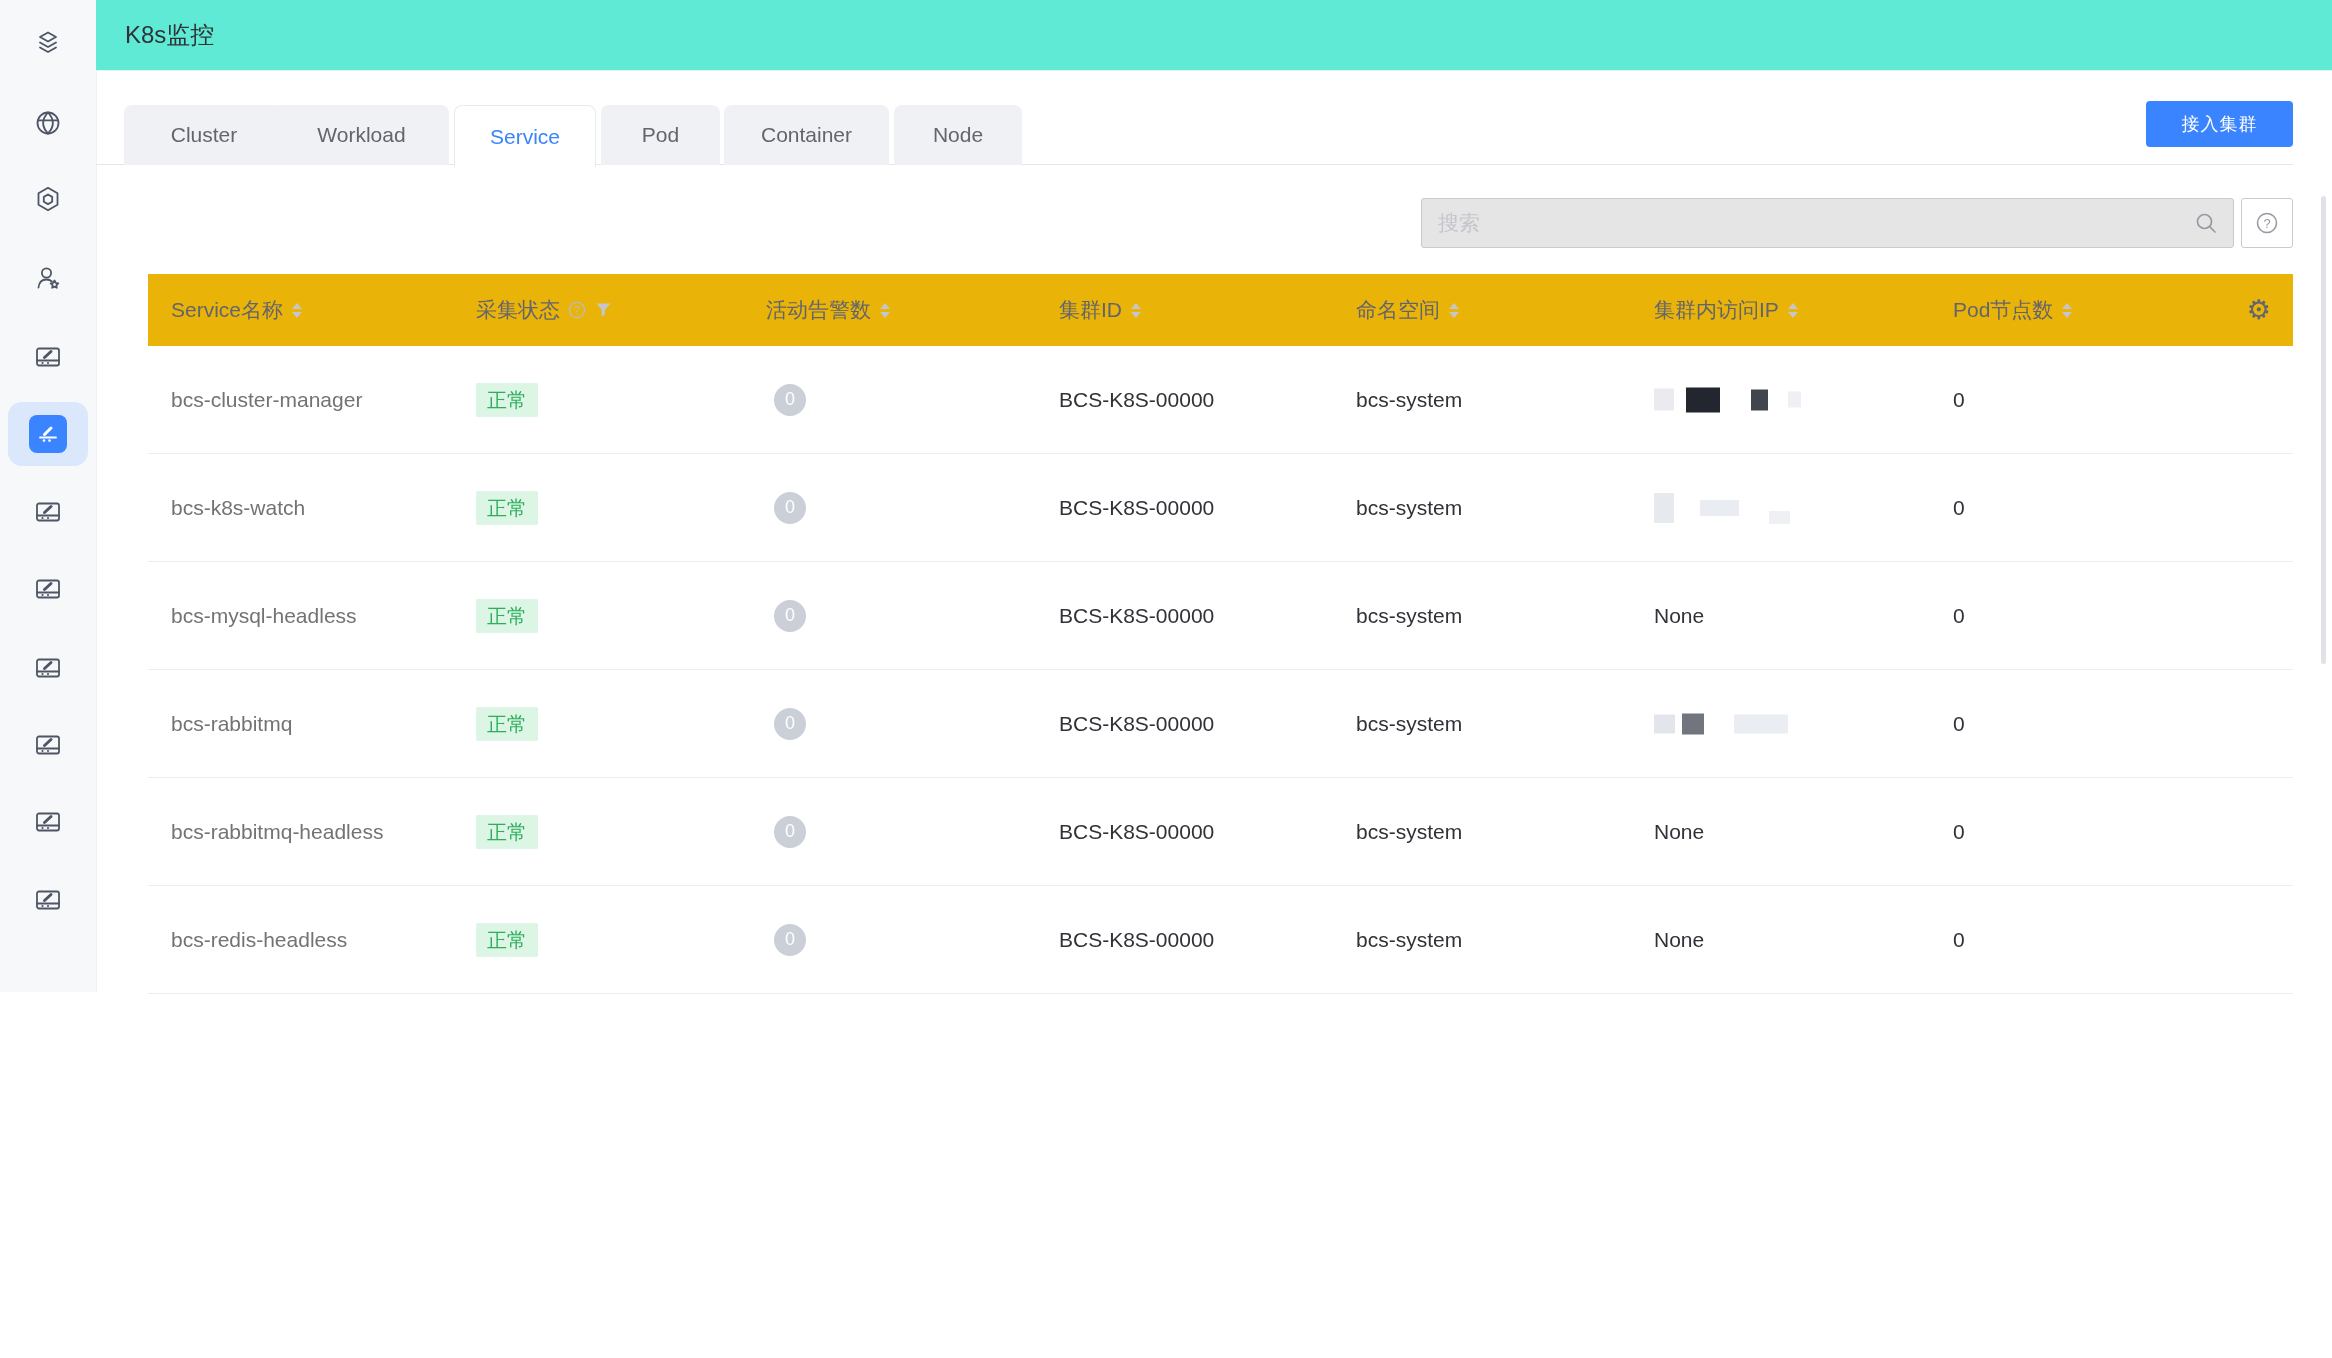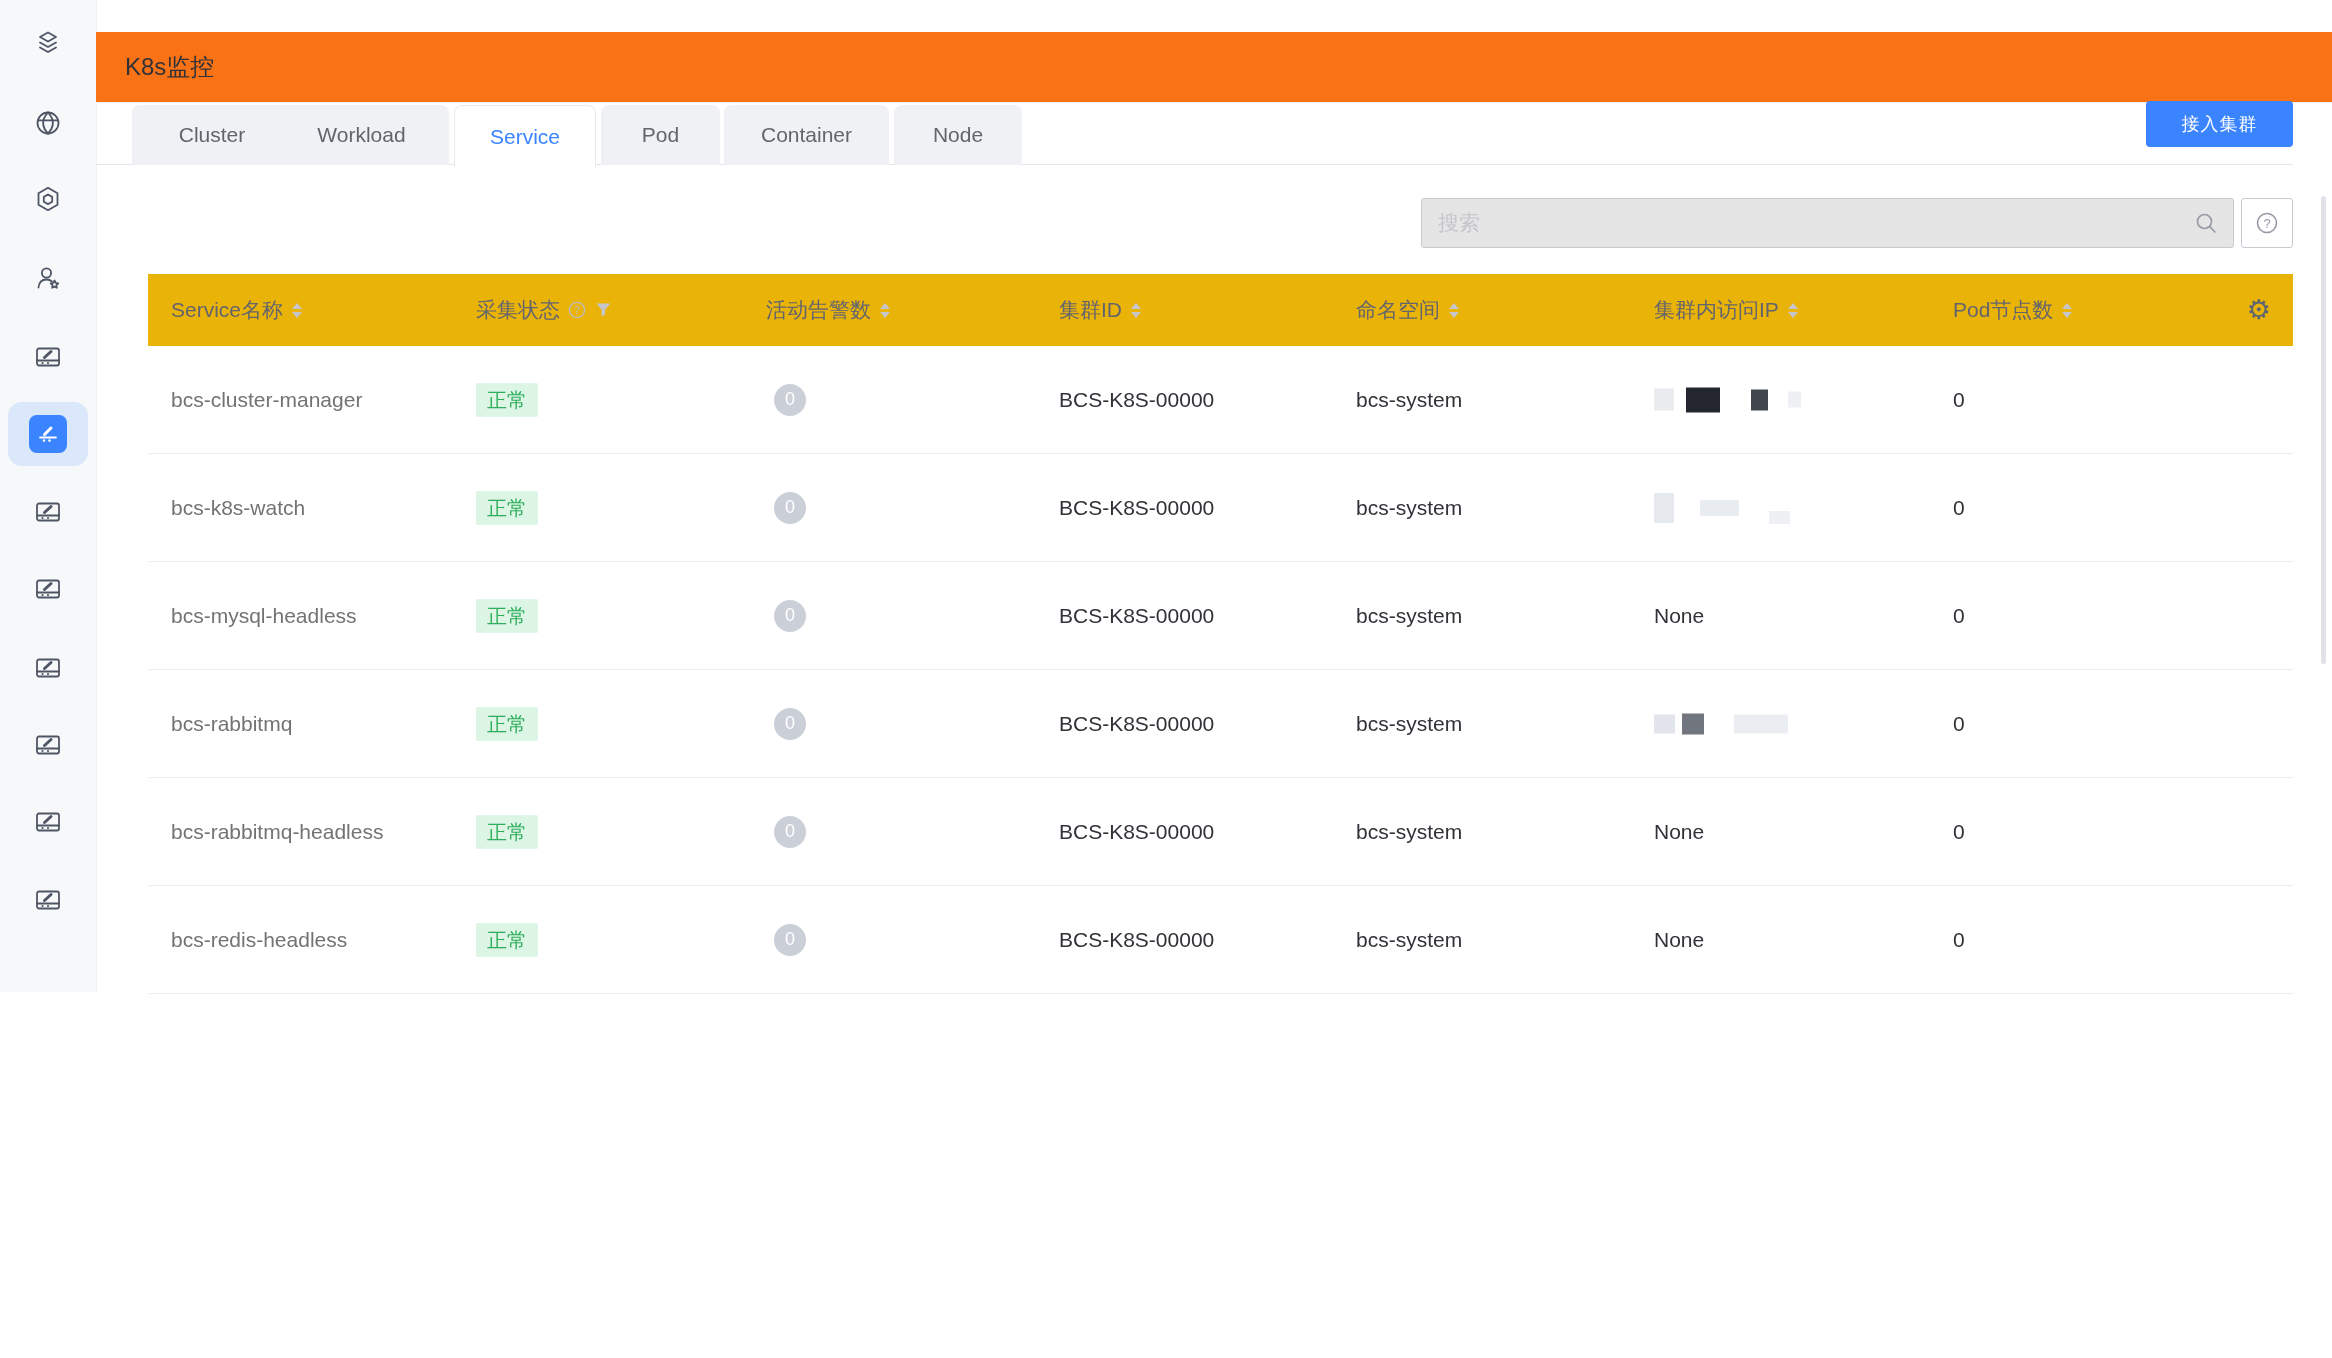--- a/index.html
+++ b/index.html
@@ -8,22 +8,22 @@
 
   
   .sidebar{position:absolute;left:0;top:0;width:96px;height:992px;background:#f7f8fa;border-right:1px solid #f0f1f4;}
   .nav-item{position:absolute;left:8px;width:80px;height:64px;display:flex;align-items:center;justify-content:center;color:#4e5665;cursor:pointer;}
   .nav-item svg{width:30px;height:30px;stroke:#4e5665;fill:none;stroke-width:1.8;stroke-linecap:round;stroke-linejoin:round;}
   .nav-item.active{background:#dbe7fb;border-radius:14px;}
   .active-chip{width:38px;height:38px;background:#3a84ff;border-radius:8px;display:flex;align-items:center;justify-content:center;}
   .active-chip svg{width:30px;height:30px;stroke:#ffffff;fill:none;stroke-width:1.8;stroke-linecap:round;stroke-linejoin:round;}
 
   
-  .topbar{position:absolute;left:96px;top:0;width:2236px;height:71px;background:#f97316;border-bottom:1px solid #eceef2;
-          display:flex;align-items:center;padding-left:29px;box-sizing:border-box;margin-top:32px;}
+  .topbar{position:absolute;left:96px;top:0;width:2236px;height:71px;background:#5eead4;border-bottom:1px solid #eceef2;
+          display:flex;align-items:center;padding-left:29px;box-sizing:border-box;}
   .page-title{font-size:24px;color:#313238;}
 
   
   .tabline{position:absolute;left:96px;top:164px;width:2197px;height:1px;background:#e4e6eb;z-index:1;}
   .tab{position:absolute;top:105px;height:60px;box-sizing:border-box;background:#f0f1f5;border-radius:8px 8px 0 0;
        display:flex;align-items:center;justify-content:center;font-size:21px;color:#63656e;cursor:pointer;z-index:2;}
   .tab.active{background:#fff;color:#3a84ff;font-weight:500;height:62px;border:1px solid #e8eaee;border-bottom:none;}
 
   
   .connect-btn{position:absolute;left:2146px;top:101px;width:147px;height:46px;background:#3a84ff;color:#fff;
@@ -167,21 +167,21 @@
           <circle cx="15" cy="21" r="1.1" fill="currentColor" stroke="none"></circle>
         </svg>
     </div>
   </div>
 
   <div class="topbar">
     <span class="page-title">K8s监控</span>
   </div>
 
   <div class="tabline"></div>
-  <div class="tab" style="left:132px;width:160px">
+  <div class="tab" style="left:124px;width:160px">
       <span>Cluster</span>
     </div>
   <div class="tab" style="left:274px;width:175px">
       <span>Workload</span>
     </div>
   <div class="tab active" style="left:454px;width:142px">
       <span>Service</span>
     </div>
   <div class="tab" style="left:601px;width:119px">
       <span>Pod</span>

